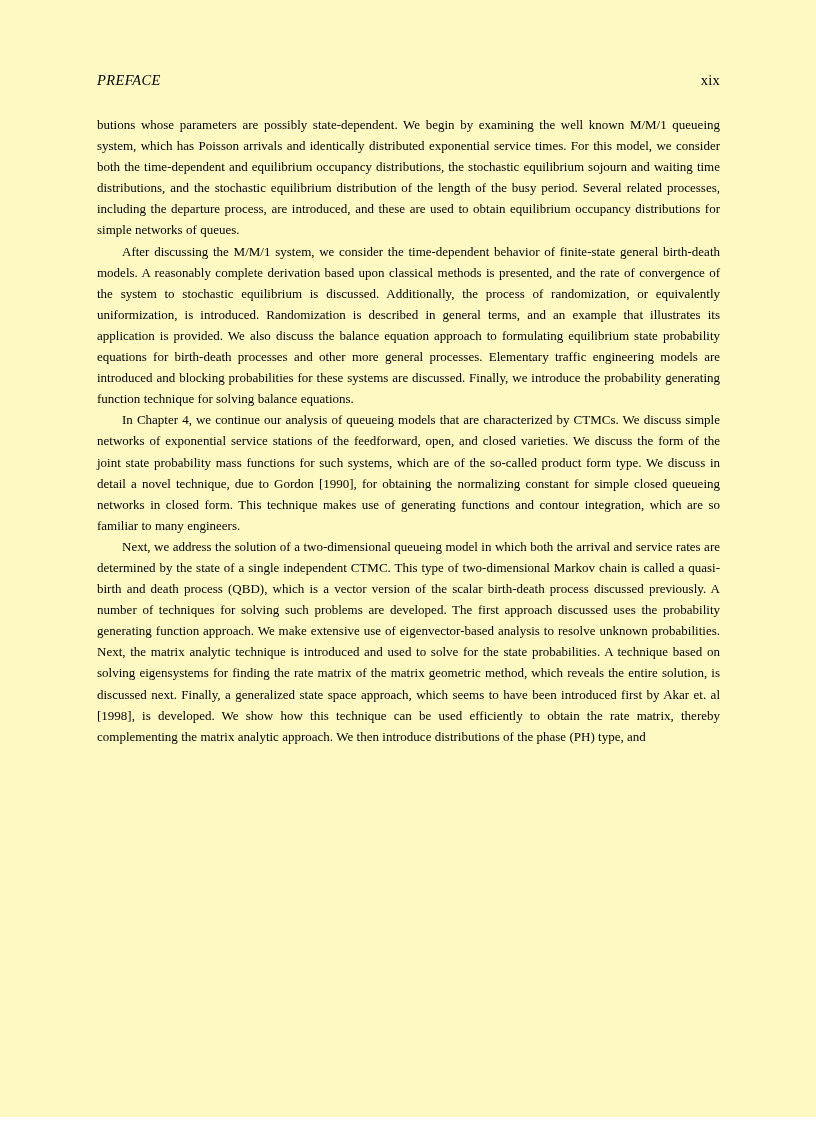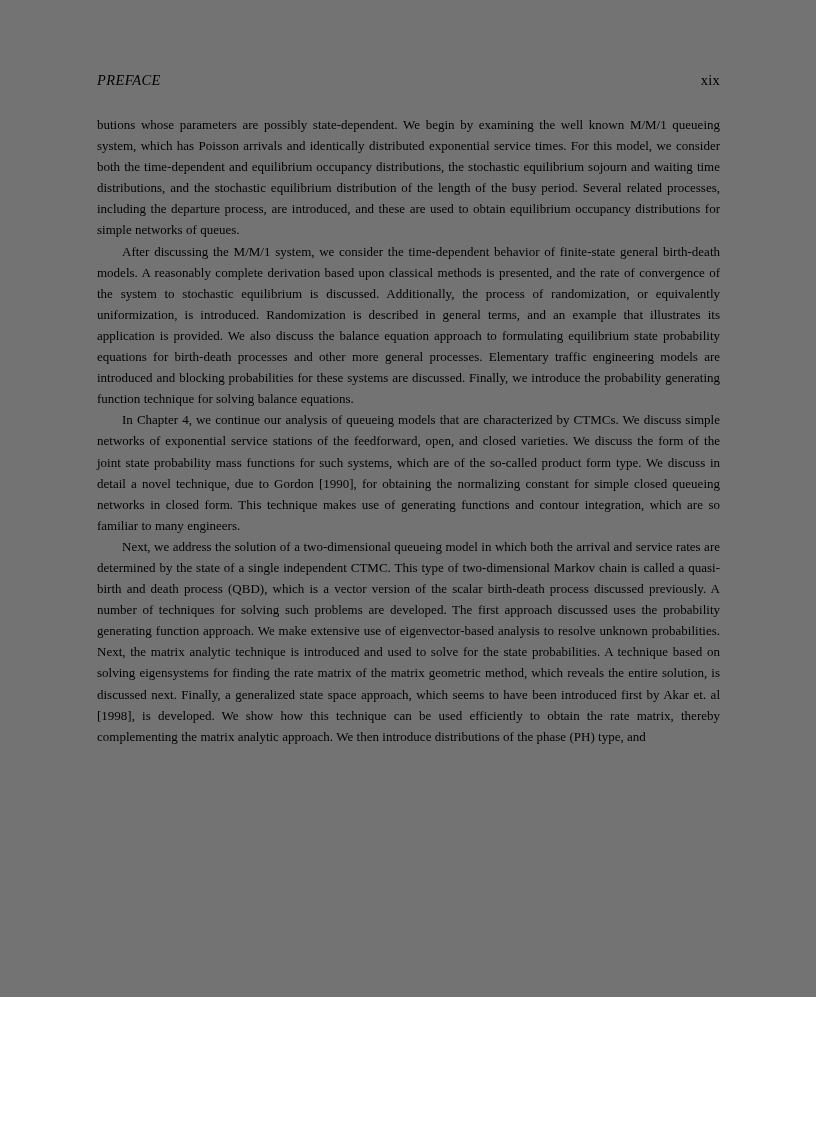--- a/index.html
+++ b/index.html
@@ -8,22 +8,22 @@
     background: #ffffff;
   }
   body {
     font-family: "Liberation Serif", "DejaVu Serif", serif;
     color: #000000;
     -webkit-font-smoothing: antialiased;
   }
   .page {
     position: relative;
     width: 816px;
-    height: 997px;
-    background: #737373;
+    height: 1117px;
+    background: #fef9c3;
     overflow: hidden;
     box-sizing: border-box;
     text-decoration: underline;
   }
   .content {
     position: absolute;
     left: 97px;
     top: 72px;
     width: 623px;
   }

